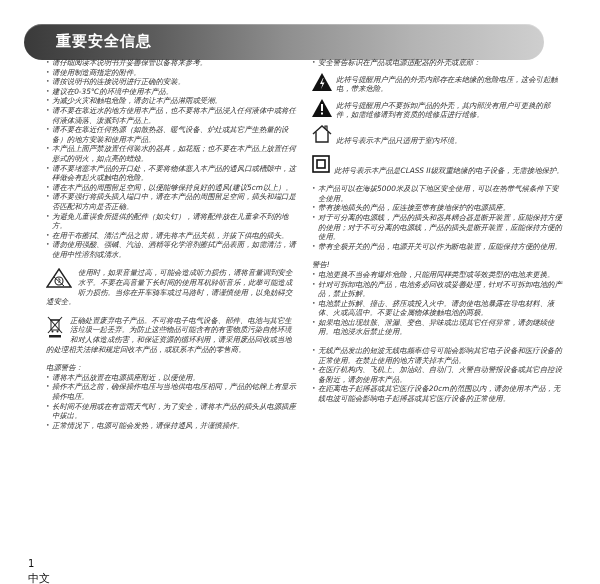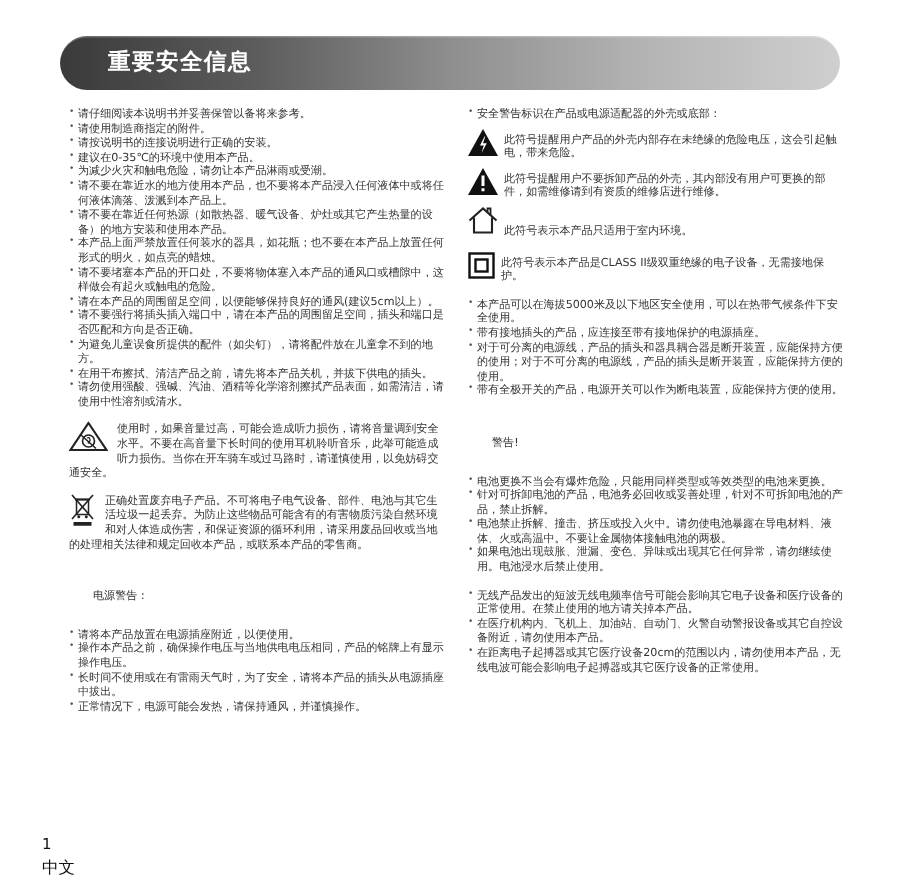--- a/index.html
+++ b/index.html
@@ -1,31 +1,31 @@
 <!DOCTYPE html>
 <html><head>
 <meta charset="utf-8">
 <style>
   html, body { margin: 0; padding: 0; background: #ffffff; }
   body { width: 600px; height: 584px; position: relative; overflow: hidden;
          font-family: "DejaVu Sans", sans-serif; color: #222; }
-  .banner { position: absolute; left: 40px; top: 24px; width: 520px; height: 36px;
+  .banner { position: absolute; left: 24px; top: 24px; width: 520px; height: 36px;
             border-radius: 18px;
             background: linear-gradient(90deg, #3a3a3a 0%, #5c5c5c 25%, #8e8e8e 50%, #b4b4b4 75%, #cfcfcf 100%);
             box-shadow: inset 0 1px 0 rgba(255,255,255,0.25); }
   .banner-title { position: absolute; left: 32px; top: 8px; color: #fff; font-size: 15px;
                   letter-spacing: 1px; font-weight: bold; }
-  .col { position: absolute; top: 71px; font-size: 7.4px; line-height: 9.6px; color: #333; }
+  .col { position: absolute; top: 58px; font-size: 7.4px; line-height: 9.6px; color: #333; font-style: italic; }
   .col-left { left: 46px; width: 250px; }
   .col-right { left: 312px; width: 252px; }
   .bullet { position: relative; padding-left: 6px; margin: 0; }
   .bullet::before { content: "\2022"; position: absolute; left: 0; top: -1px; font-size: 6px; color: #555; }
   .gap { height: 9px; }
   .gap-sm { height: 5px; }
-  .heading { margin: 16px; }
+  .heading { margin: 0; }
   .icon-row { display: flex; align-items: flex-end; margin: 0; }
   .icon-row .ico { flex: 0 0 auto; margin-right: 4px; }
   .icon-row .txt { flex: 1 1 auto; padding-top: 2px; }
   .float-ico { float: left; margin: 0 6px 0 0; }
   .page-num { position: absolute; left: 28px; top: 558px; font-size: 10px; color: #111; }
   .lang { position: absolute; left: 28px; top: 571px; font-size: 11px; color: #111; }
 </style>
 </head>
 <body>
 

